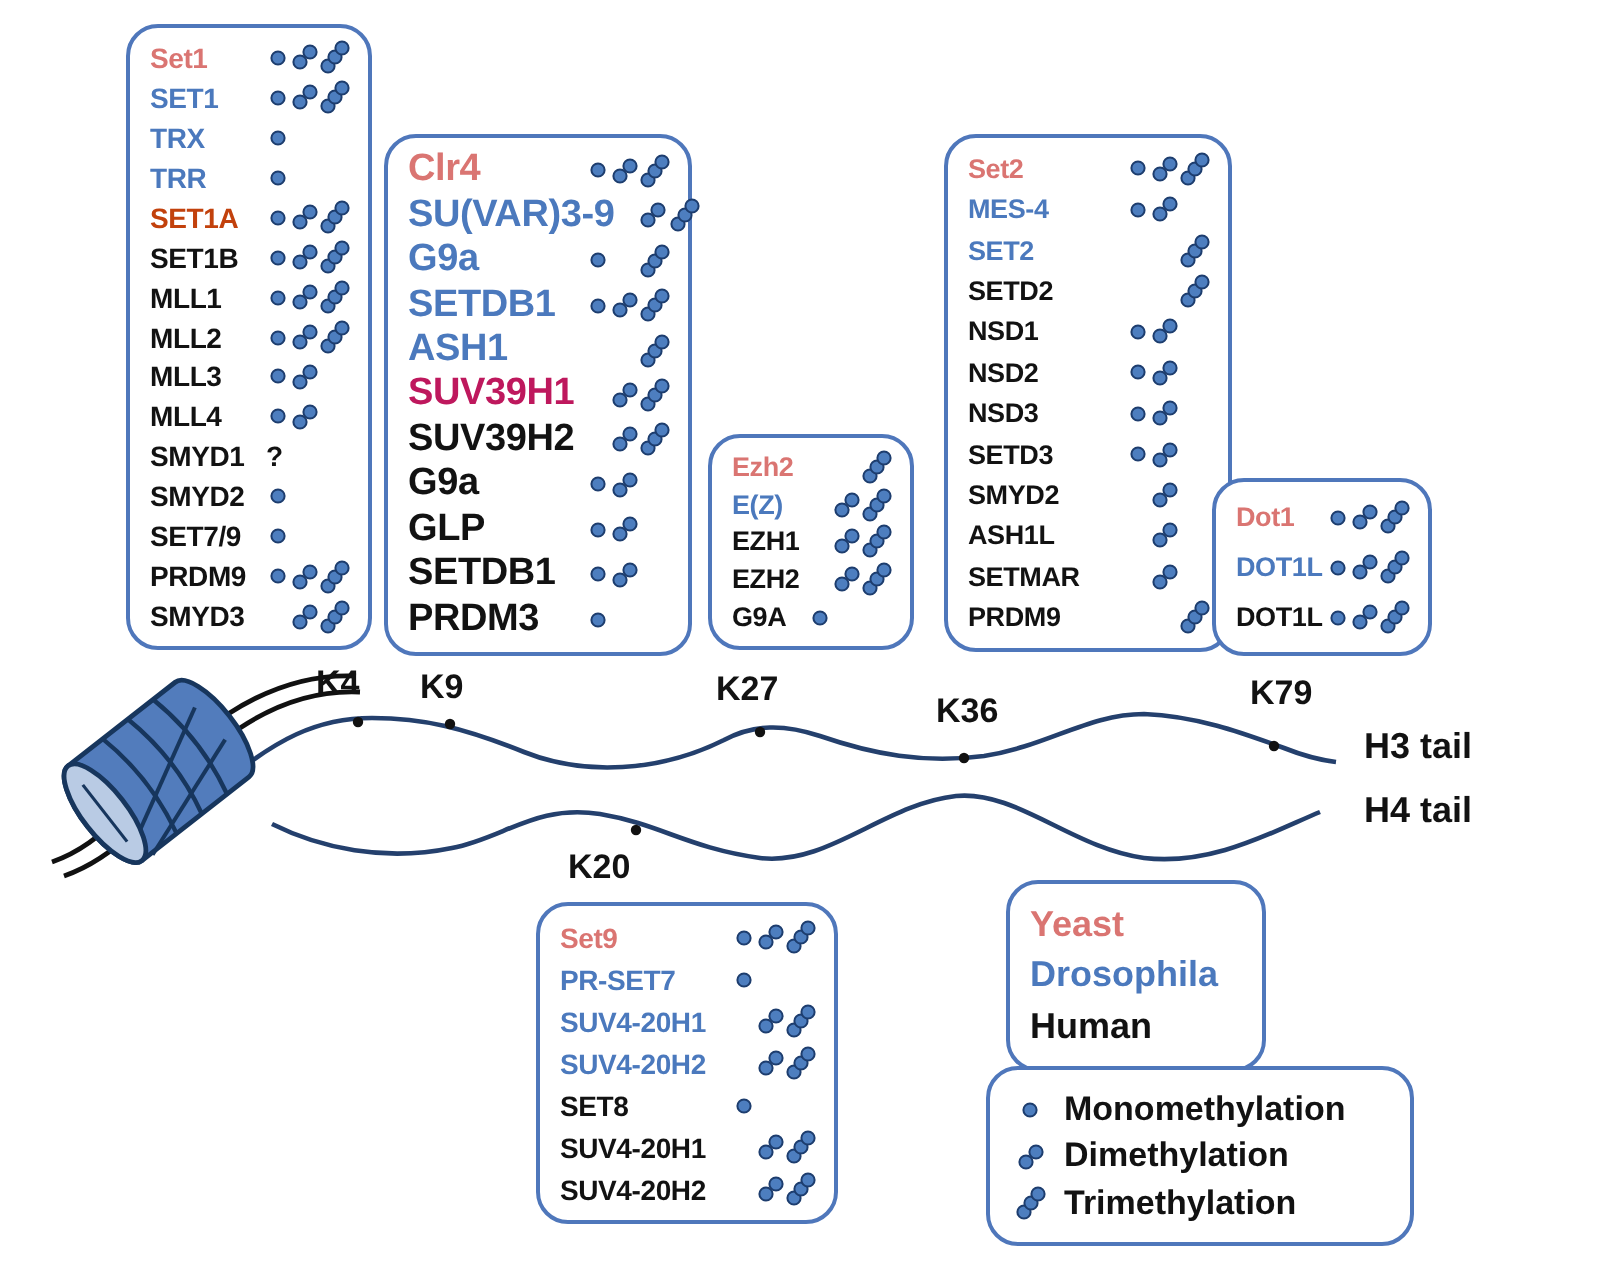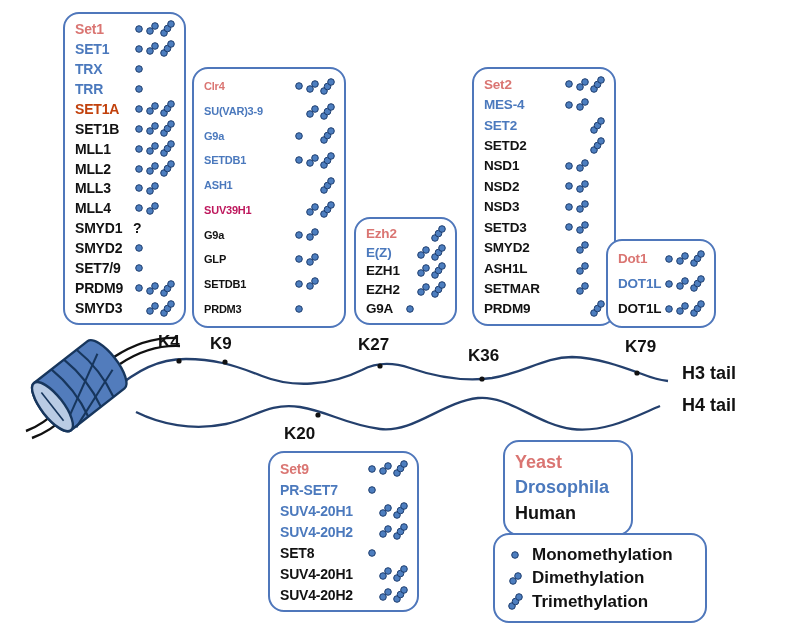--- a/index.html
+++ b/index.html
@@ -4,21 +4,21 @@
 <style>
   html,body{margin:0;padding:0;background:#fff;}
   .canvas{
     position:relative; width:804px; height:641px; background:#ffffff;
     font-family:"Liberation Sans", sans-serif; overflow:hidden;
   }
   svg.backdrop{position:absolute;left:0;top:0;}
   .enzyme-box{
     position:absolute; background:#fff; border:2.5px solid #4f77bb;
     border-radius:16px; box-sizing:border-box;
-    display:flex; flex-direction:column; justify-content:space-between;
+    display:flex; flex-direction:column; justify-content:center;
     padding:5px 8px 5px 10px;
   }
   .enzyme-row{display:flex; align-items:center; flex:1; min-height:0;}
   .enzyme-name{font-weight:bold; white-space:nowrap; letter-spacing:-0.2px;}
   .marks{margin-left:auto; display:flex; align-items:center; width:43px; justify-content:flex-end;}
   .slot{display:flex; justify-content:center; align-items:center; margin-left:1px;}
   .slot-mono{width:11px;} .slot-di{width:14px;} .slot-tri{width:17px;}
   .qmark{width:100%; text-align:left; font-weight:bold; color:#121212;}
   .legend-box{
     position:absolute; background:#fff; border:2.5px solid #4f77bb;
@@ -344,21 +344,21 @@
             <svg width="15" height="17" viewBox="0 0 15 17">
               <circle cx="4" cy="13" r="3.3" fill="#4d7ebf" stroke="#1d3d6e" stroke-width="1"></circle>
               <circle cx="7.5" cy="8.5" r="3.3" fill="#4d7ebf" stroke="#1d3d6e" stroke-width="1"></circle>
               <circle cx="11" cy="4" r="3.3" fill="#4d7ebf" stroke="#1d3d6e" stroke-width="1"></circle>
             </svg>
           </span>
         </span>
       </div>
     </div>
 
-  <div class="enzyme-box" style="left:192px; top:67px; width:154px; height:261px; font-size:11px;">
+  <div class="enzyme-box" style="left:192px; top:67px; width:154px; height:261px; font-size:19px;">
       <div class="enzyme-row">
         <span class="enzyme-name" style="color: rgb(218, 117, 114);">Clr4</span>
         <span class="marks">
           <span class="slot slot-mono">
             <svg width="10" height="10" viewBox="0 0 10 10">
               <circle cx="5" cy="5" r="3.3" fill="#4d7ebf" stroke="#1d3d6e" stroke-width="1"></circle>
             </svg>
           </span>
           <span class="slot slot-di">
             <svg width="13" height="13" viewBox="0 0 13 13">
@@ -444,20 +444,39 @@
             <svg width="15" height="17" viewBox="0 0 15 17">
               <circle cx="4" cy="13" r="3.3" fill="#4d7ebf" stroke="#1d3d6e" stroke-width="1"></circle>
               <circle cx="7.5" cy="8.5" r="3.3" fill="#4d7ebf" stroke="#1d3d6e" stroke-width="1"></circle>
               <circle cx="11" cy="4" r="3.3" fill="#4d7ebf" stroke="#1d3d6e" stroke-width="1"></circle>
             </svg>
           </span>
         </span>
       </div>
       <div class="enzyme-row">
         <span class="enzyme-name" style="color: #be185d;">SUV39H1</span>
+        <span class="marks">
+          <span class="slot slot-mono"></span>
+          <span class="slot slot-di">
+            <svg width="13" height="13" viewBox="0 0 13 13">
+              <circle cx="4" cy="9" r="3.3" fill="#4d7ebf" stroke="#1d3d6e" stroke-width="1"></circle>
+              <circle cx="9" cy="4" r="3.3" fill="#4d7ebf" stroke="#1d3d6e" stroke-width="1"></circle>
+            </svg>
+          </span>
+          <span class="slot slot-tri">
+            <svg width="15" height="17" viewBox="0 0 15 17">
+              <circle cx="4" cy="13" r="3.3" fill="#4d7ebf" stroke="#1d3d6e" stroke-width="1"></circle>
+              <circle cx="7.5" cy="8.5" r="3.3" fill="#4d7ebf" stroke="#1d3d6e" stroke-width="1"></circle>
+              <circle cx="11" cy="4" r="3.3" fill="#4d7ebf" stroke="#1d3d6e" stroke-width="1"></circle>
+            </svg>
+          </span>
+        </span>
+      </div>
+      <div class="enzyme-row">
+        <span class="enzyme-name" style="color: rgb(18, 18, 18);">SUV39H2</span>
         <span class="marks">
           <span class="slot slot-mono"></span>
           <span class="slot slot-di">
             <svg width="13" height="13" viewBox="0 0 13 13">
               <circle cx="4" cy="9" r="3.3" fill="#4d7ebf" stroke="#1d3d6e" stroke-width="1"></circle>
               <circle cx="9" cy="4" r="3.3" fill="#4d7ebf" stroke="#1d3d6e" stroke-width="1"></circle>
             </svg>
           </span>
           <span class="slot slot-tri">
             <svg width="15" height="17" viewBox="0 0 15 17">

